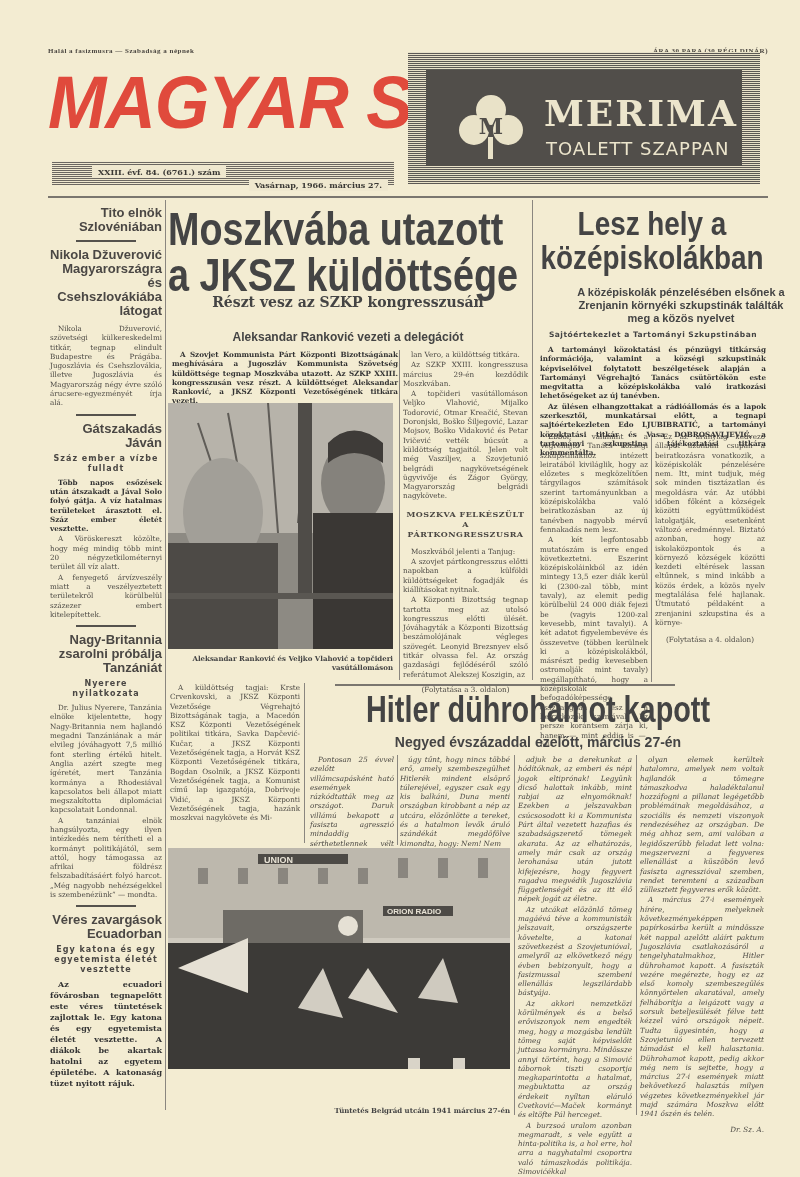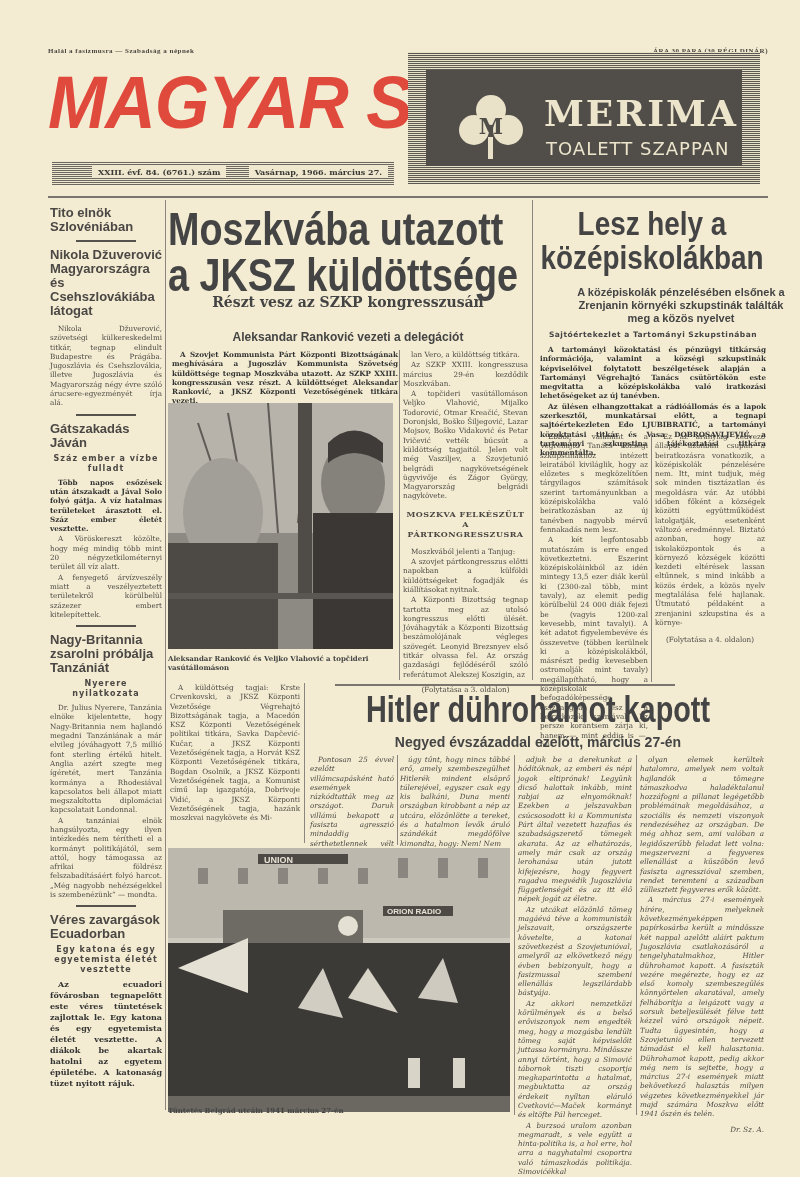--- a/index.html
+++ b/index.html
@@ -5,38 +5,38 @@
   html,body{margin:0;padding:0;}
   body{width:800px;height:1177px;background:#f3ecd2;position:relative;overflow:hidden;font-family:"Liberation Serif",serif;color:#3a3834;}
   .abs{position:absolute;}
   .topline{left:48px;top:47px;width:720px;font-size:7px;font-weight:bold;letter-spacing:0.5px;color:#4a4640;font-family:Liberation Serif, serif;}
   .topline .r{position:absolute;right:0;top:0;}
   .masthead{left:48px;top:58px;width:352px;height:92px;}
   .masthead .logo{font-family:"Liberation Sans",sans-serif;font-weight:bold;font-style:italic;font-size:70px;color:#e04a3c;letter-spacing:-1px;line-height:90px;transform:scaleY(1.05);white-space:nowrap;}
   .issuebar{left:52px;top:161px;width:342px;height:24px;background:repeating-linear-gradient(0deg,#6b6761 0 1px,#efe8cf 1px 2px),#8a867f;}
   .issuebar .inner{position:absolute;left:0;right:0;top:5px;height:13px;font-size:8px;font-weight:bold;font-family:"DejaVu Serif",serif;}
   .issuebar .a{position:absolute;left:40px;top:0;background:#efe8cf;padding:1px 6px;}
-  .issuebar .b{position:absolute;right:6px;top:0;background:#efe8cf;padding:1px 6px;}
+  .issuebar .b{position:absolute;right:6px;top:13px;background:#efe8cf;padding:1px 6px;}
   .ad{left:408px;top:52px;width:352px;height:132px;background:repeating-linear-gradient(0deg,#5c5955 0 1px,#e8e1c8 1px 2px);}
   .ad .panel{position:absolute;left:18px;top:18px;right:18px;bottom:18px;background:#514e4a;}
   .ad .brand{position:absolute;left:118px;top:22px;font-family:"DejaVu Serif",serif;font-weight:bold;font-size:36px;color:#ece5cc;letter-spacing:2px;}
   .ad .sub{position:absolute;left:120px;top:68px;font-family:"DejaVu Sans",sans-serif;font-size:18px;color:#ece5cc;letter-spacing:1px;}
   .ad .clover{position:absolute;left:30px;top:22px;width:70px;height:70px;}
   .rule-h{height:2px;background:#7a766f;}
   .rule-v{width:1px;background:#8a867f;}
   .hl{font-family:"Liberation Sans",sans-serif;font-weight:bold;color:#444;line-height:1.0;transform:scaleX(0.82);transform-origin:left top;}
   .ctr{text-align:center;}
   .body{font-size:7.2px;line-height:9.3px;color:#4b4843;text-align:justify;font-family:"DejaVu Serif",serif;}
   .body b{font-weight:bold;color:#333;}
   .it{font-style:italic;}
-  .small-hl{font-family:"Liberation Sans",sans-serif;font-weight:bold;font-size:13px;line-height:14px;color:#4a4744;text-align:left;}
+  .small-hl{font-family:"Liberation Sans",sans-serif;font-weight:bold;font-size:13px;line-height:14px;color:#4a4744;text-align:right;}
   .kicker{font-family:"DejaVu Sans",sans-serif;font-weight:bold;font-size:8px;line-height:10px;letter-spacing:1px;text-align:center;color:#4a4744;}
   .sep{height:2px;background:#55524d;margin:6px auto;width:60px;}
   .photo{background:#6b6862;overflow:hidden;}
-  .caption{font-size:7px;font-weight:bold;text-align:left;font-family:"DejaVu Serif",serif;color:#444;}
+  .caption{font-size:7px;font-weight:bold;text-align:right;font-family:"DejaVu Serif",serif;color:#444;}
   p{margin:0 0 1px 0;text-indent:8px;}
 </style>
 </head>
 <body>
 
 <div class="abs topline">
   <span>Halál a fasizmusra — Szabadság a népnek</span>
   <span class="r">ÁRA 30 PARA (30 RÉGI DINÁR)</span>
 </div>
 
@@ -184,21 +184,21 @@
   <p>Az akkori nemzetközi körülmények és a belső erőviszonyok nem engedték meg, hogy a mozgásba lendült tömeg saját képviselőit juttassa kormányra. Mindössze annyi történt, hogy a Simović tábornok tiszti csoportja megkaparintotta a hatalmat, megbuktatta az ország érdekeit nyíltan eláruló Cvetković—Maček kormányt és eltöfte Pál herceget.</p>
   <p>A burzsoá uralom azonban megmaradt, s vele együtt a hinta-politika is, a hol erre, hol arra a nagyhatalmi csoportra való támaszkodás politikája. Simovićékkal</p>
 </div>
 <div class="abs rule-v" style="left:636px;top:755px;height:360px;"></div>
 <div class="abs body it" style="left:640px;top:755px;width:124px;">
   <p>olyan elemek kerültek hatalomra, amelyek nem voltak hajlandók a tömegre támaszkodva haladéktalanul hozzáfogni a pillanat legégetőbb problémáinak megoldásához, a szociális és nemzeti viszonyok rendezéséhez az országban. De még ahhoz sem, ami valóban a legidőszerűbb feladat lett volna: megszervezni a fegyveres ellenállást a küszöbön levő fasiszta agresszióval szemben, rendet teremteni a században züllesztett fegyveres erők között.</p>
   <p>A március 27-i események hírére, melyeknek következményeképpen papírkosárba került a mindössze két nappal azelőtt aláírt paktum Jugoszlávia csatlakozásáról a tengelyhatalmakhoz, Hitler dührohamot kapott. A fasiszták vezére megérezte, hogy ez az első komoly szembeszegülés könnyörtelen akaratával, amely felháborítja a leigázott vagy a sorsuk beteljesülését félve tett kézzel váró országok népeit. Tudta ügyesintén, hogy a Szovjetunió ellen tervezett támadást el kell halasztania. Dührohamot kapott, pedig akkor még nem is sejtette, hogy a március 27-i események miatt bekövetkező halasztás milyen végzetes következményekkel jár majd számára Moszkva előtt 1941 őszén és telén.</p>
   <div style="text-align:right;margin-top:6px;">Dr. Sz. A.</div>
 </div>
 
-<div class="abs photo" style="left:168px;top:848px;width:342px;height:264px;">
+<div class="abs photo" style="left:168px;top:848px;width:342px;height:221px;">
   <svg width="342" height="248" viewBox="0 0 342 248">
     <rect width="342" height="248" fill="#cfcabf"></rect>
     <rect x="0" y="0" width="342" height="90" fill="#bdb8ad"></rect>
     <rect x="30" y="20" width="10" height="16" fill="#8a867f"></rect>
       <rect x="70" y="20" width="10" height="16" fill="#8a867f"></rect>
     <rect x="110" y="20" width="10" height="16" fill="#8a867f"></rect>
       <rect x="150" y="20" width="10" height="16" fill="#8a867f"></rect>
     <rect x="190" y="20" width="10" height="16" fill="#8a867f"></rect>
       <rect x="230" y="10" width="10" height="20" fill="#8a867f"></rect>
     <rect x="270" y="10" width="10" height="20" fill="#8a867f"></rect>

